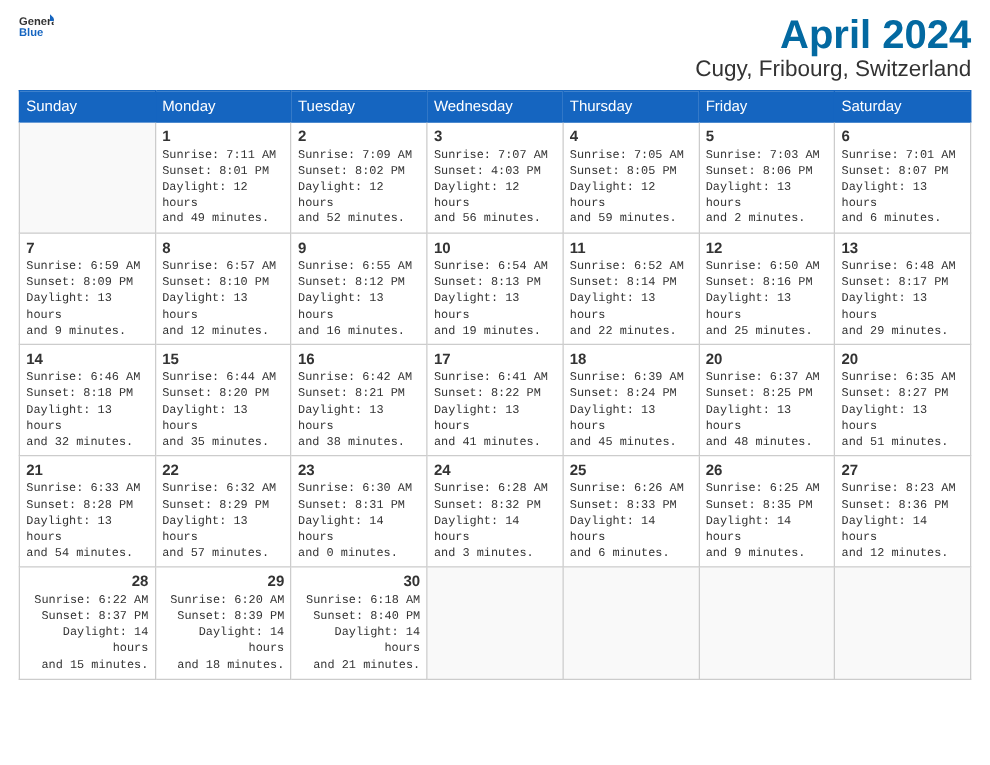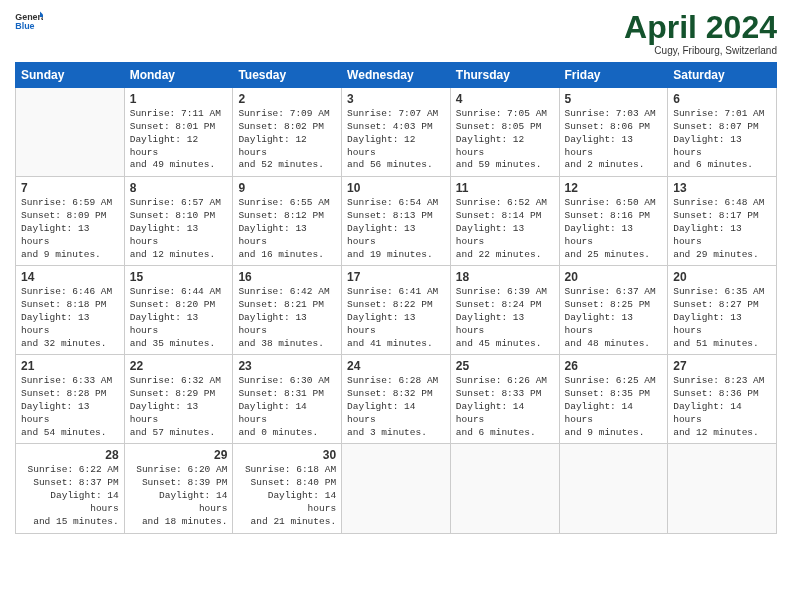--- a/index.html
+++ b/index.html
@@ -28,40 +28,40 @@
     .logo-icon {
       width: 28px;
       height: 22px;
     }
     .title-block {
       text-align: right;
     }
     .month-title {
       font-size: 32px;
       font-weight: bold;
-      color: #14532d;
+      color: #0369a1;
       line-height: 1.1;
     }
     .location {
-      font-size: 10px;
+      font-size: 18px;
       color: #333;
       font-weight: normal;
     }
     table {
       width: 100%;
       border-collapse: collapse;
       table-layout: fixed;
     }
     th {
       background-color: #1565c0;
       color: #fff;
       text-align: left;
       padding: 5px 5px;
       font-size: 12px;
-      font-weight: bold;
+      font-weight: normal;
       border: 1px solid #1565c0;
     }
     td {
       border: 1px solid #ccc;
       vertical-align: top;
       padding: 4px 5px;
       font-size: 10px;
       color: #333;
       height: 78px;
     }

